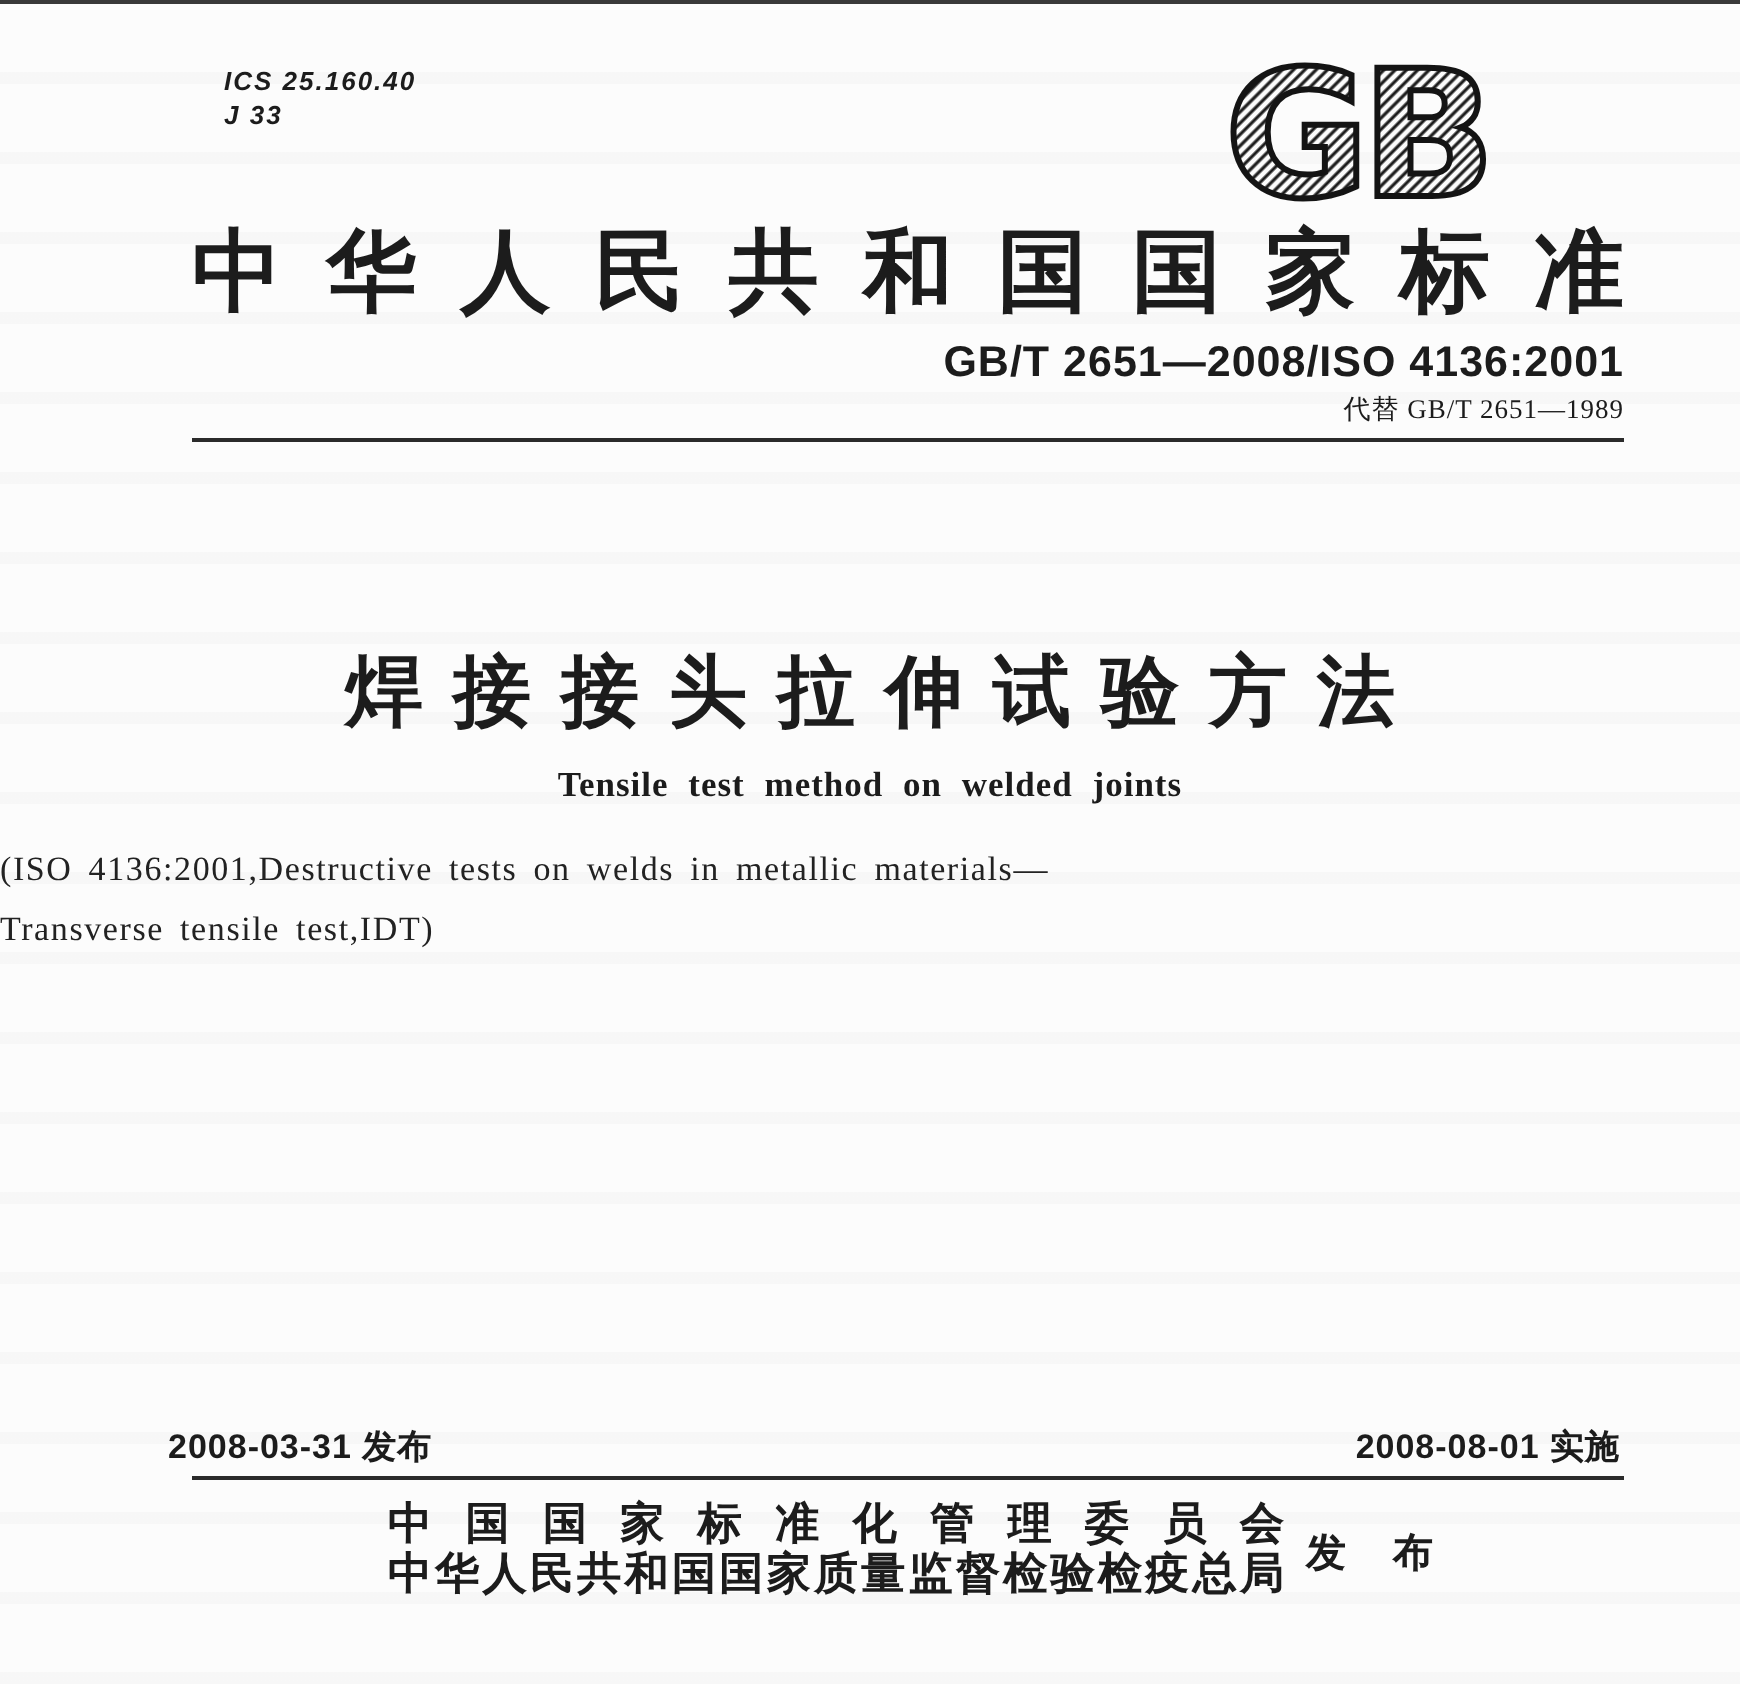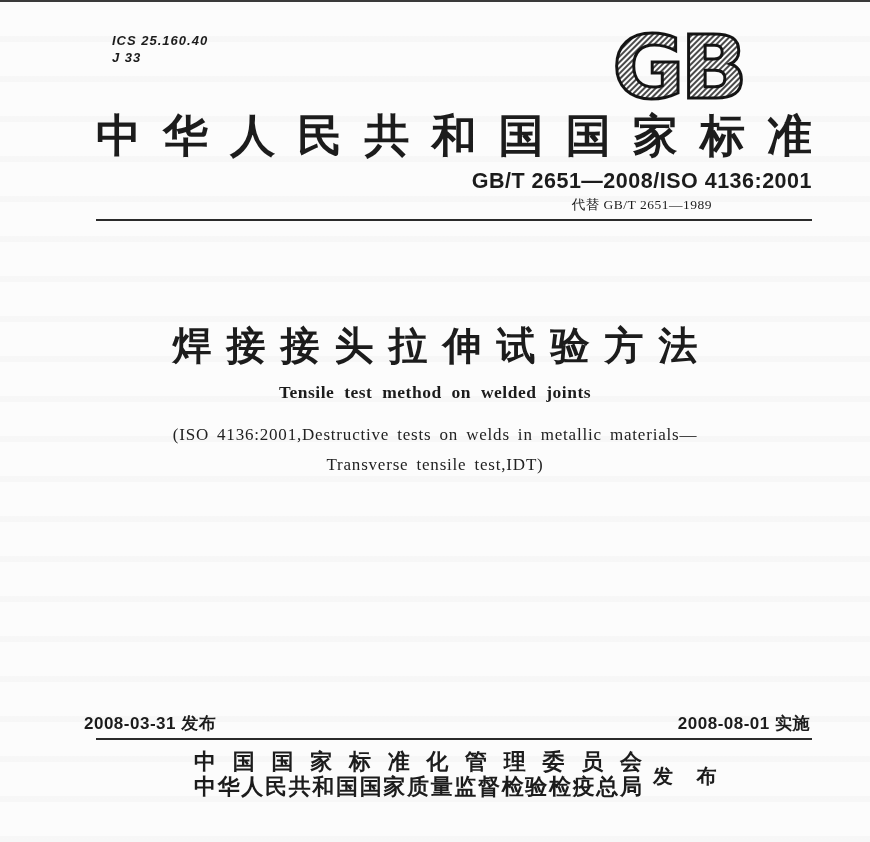--- a/index.html
+++ b/index.html
@@ -71,21 +71,20 @@
     font-size: 21.5px;
     font-weight: bold;
     letter-spacing: 0.5px;
     font-family: "Liberation Sans", sans-serif;
   }
   .std-replaces {
     margin-top: 2px;
     font-size: 13.5px;
     letter-spacing: 0.5px;
     font-family: "Liberation Serif", serif;
-    text-align: center;
   }
 
   
   .rule {
     position: absolute;
     left: 96px;
     width: 716px;
     background: #2b2b2b;
   }
   .rule-header { top: 217px; height: 2px; }
@@ -116,21 +115,21 @@
     font-size: 17.5px;
     font-weight: bold;
     letter-spacing: 0.5px;
     word-spacing: 5px;
   }
   .iso-note {
     position: absolute;
     left: 0;
     top: 418px;
     width: 100%;
-    text-align: center;
+    text-align: left;
     font-family: "Liberation Serif", serif;
     font-size: 17px;
     line-height: 30px;
     letter-spacing: 0.8px;
     word-spacing: 3px;
     color: #222;
   }
 
   
   .date {

